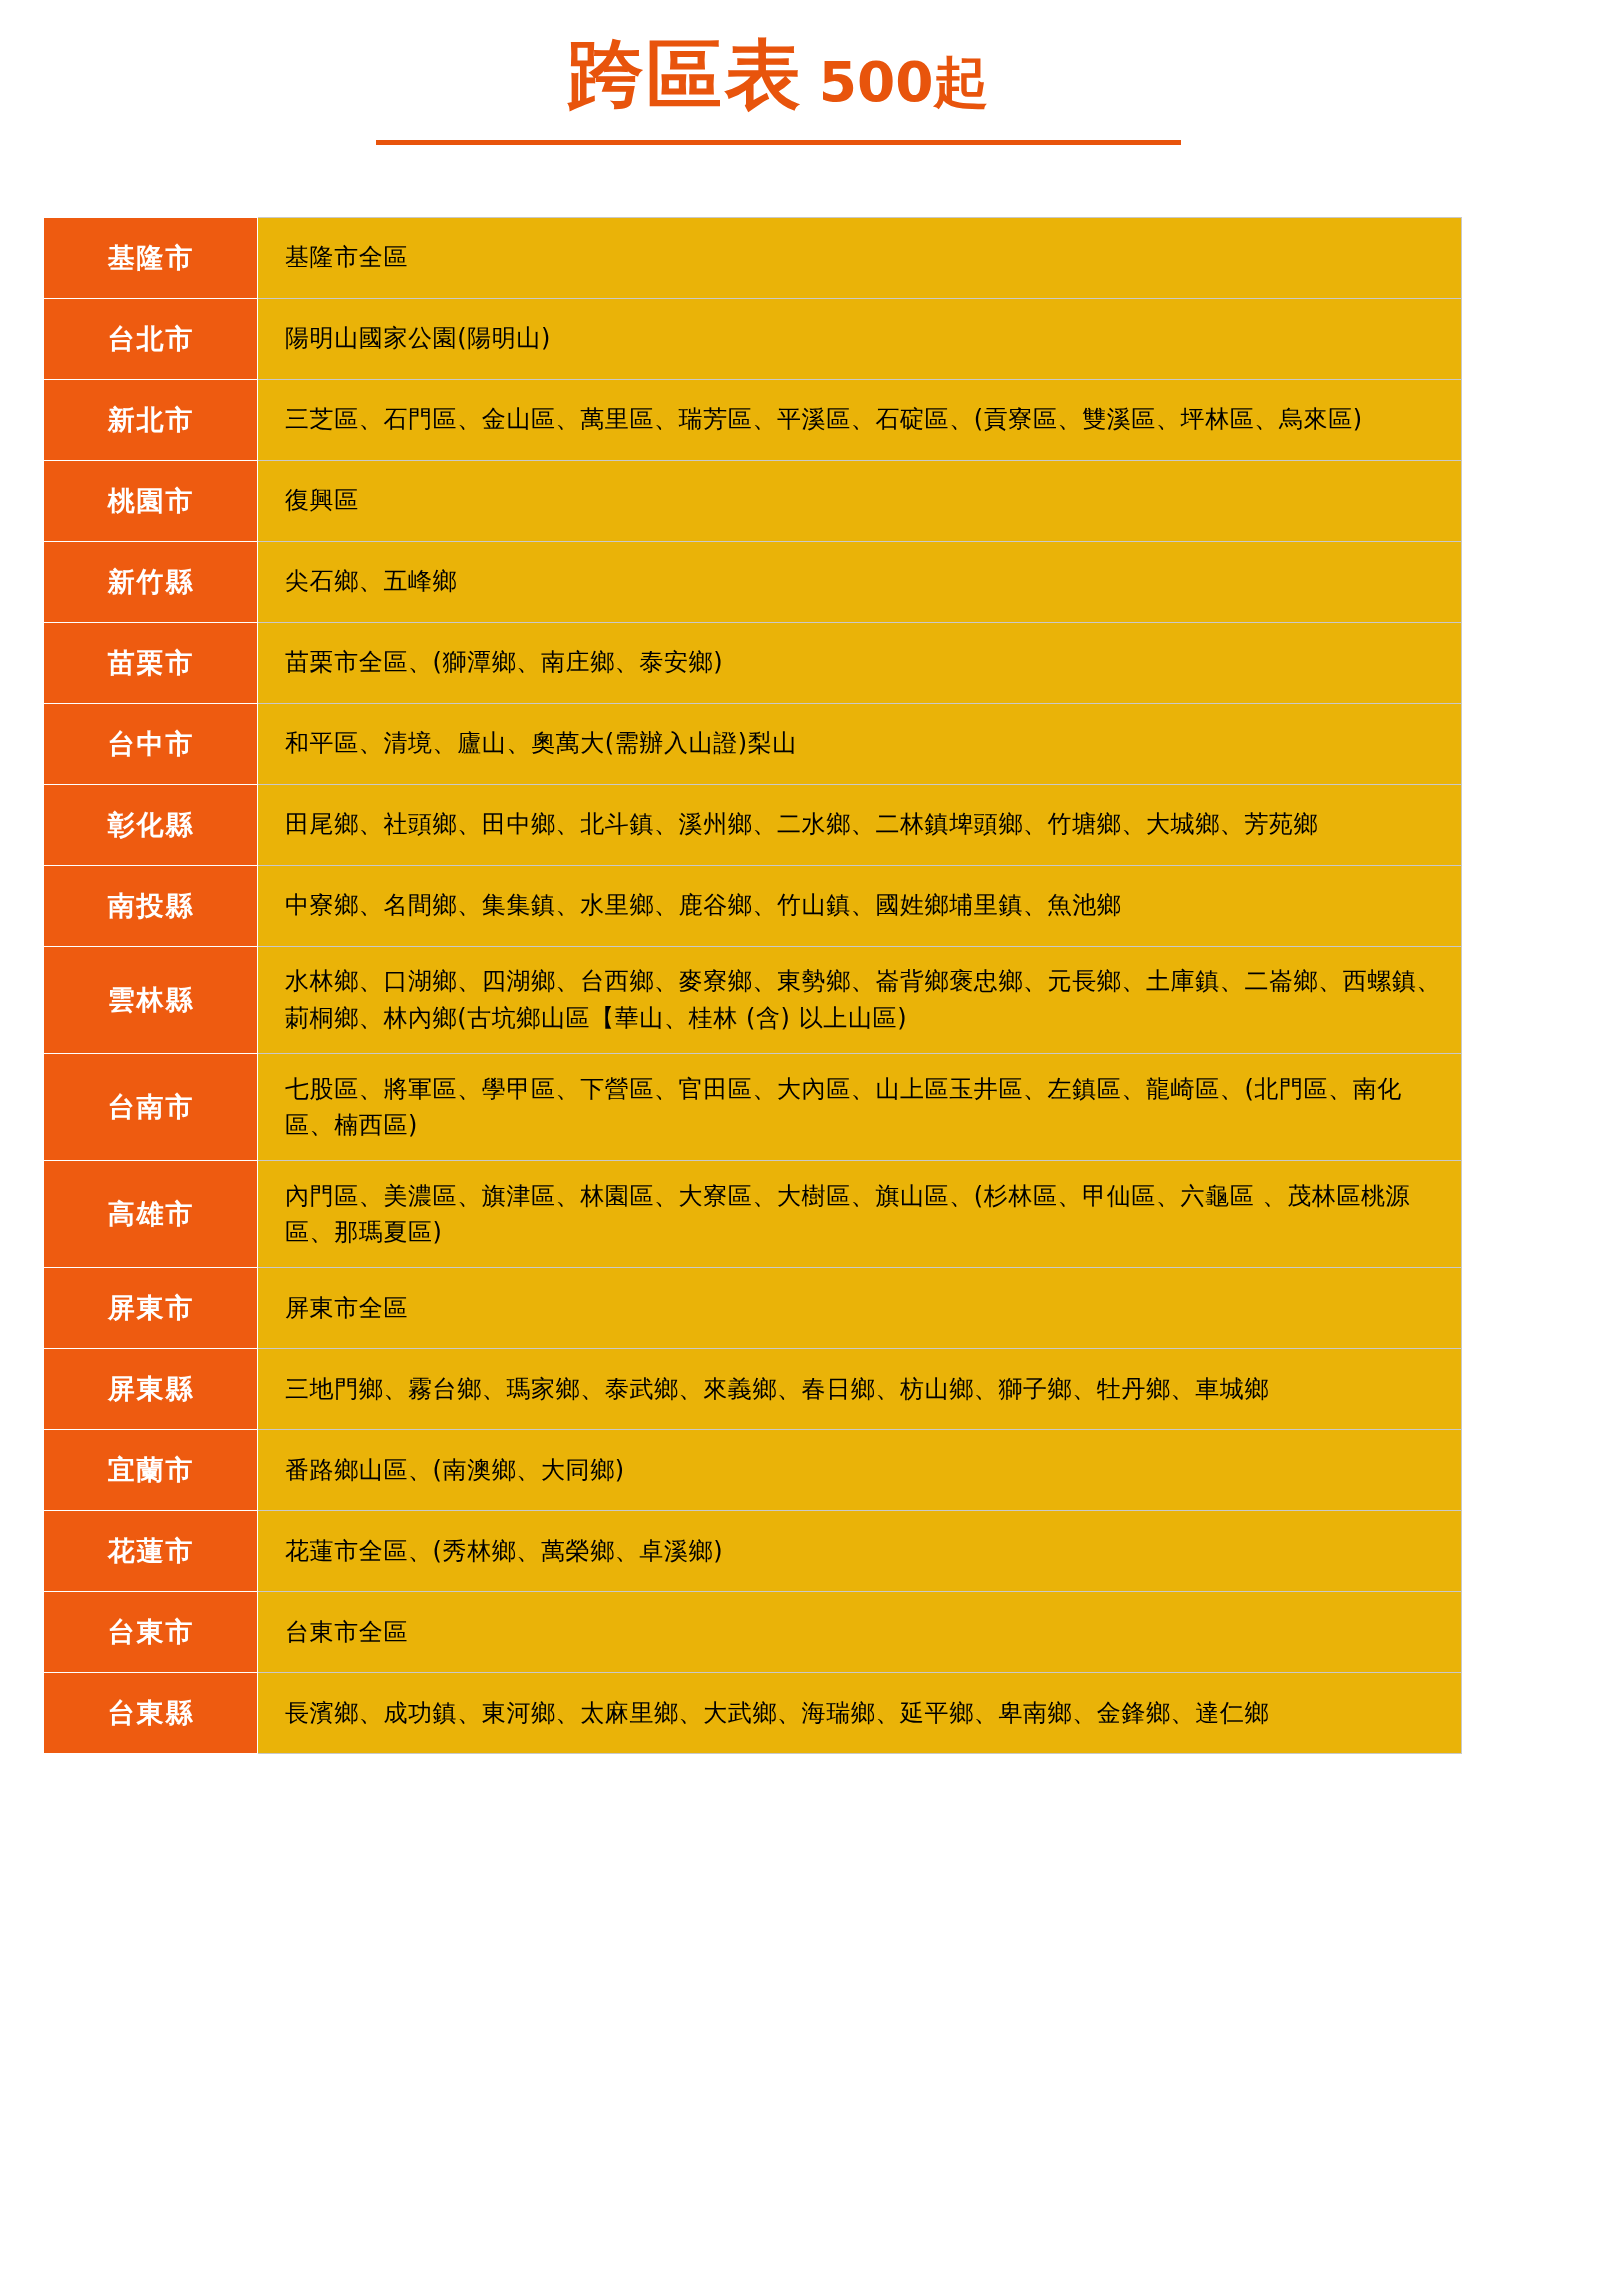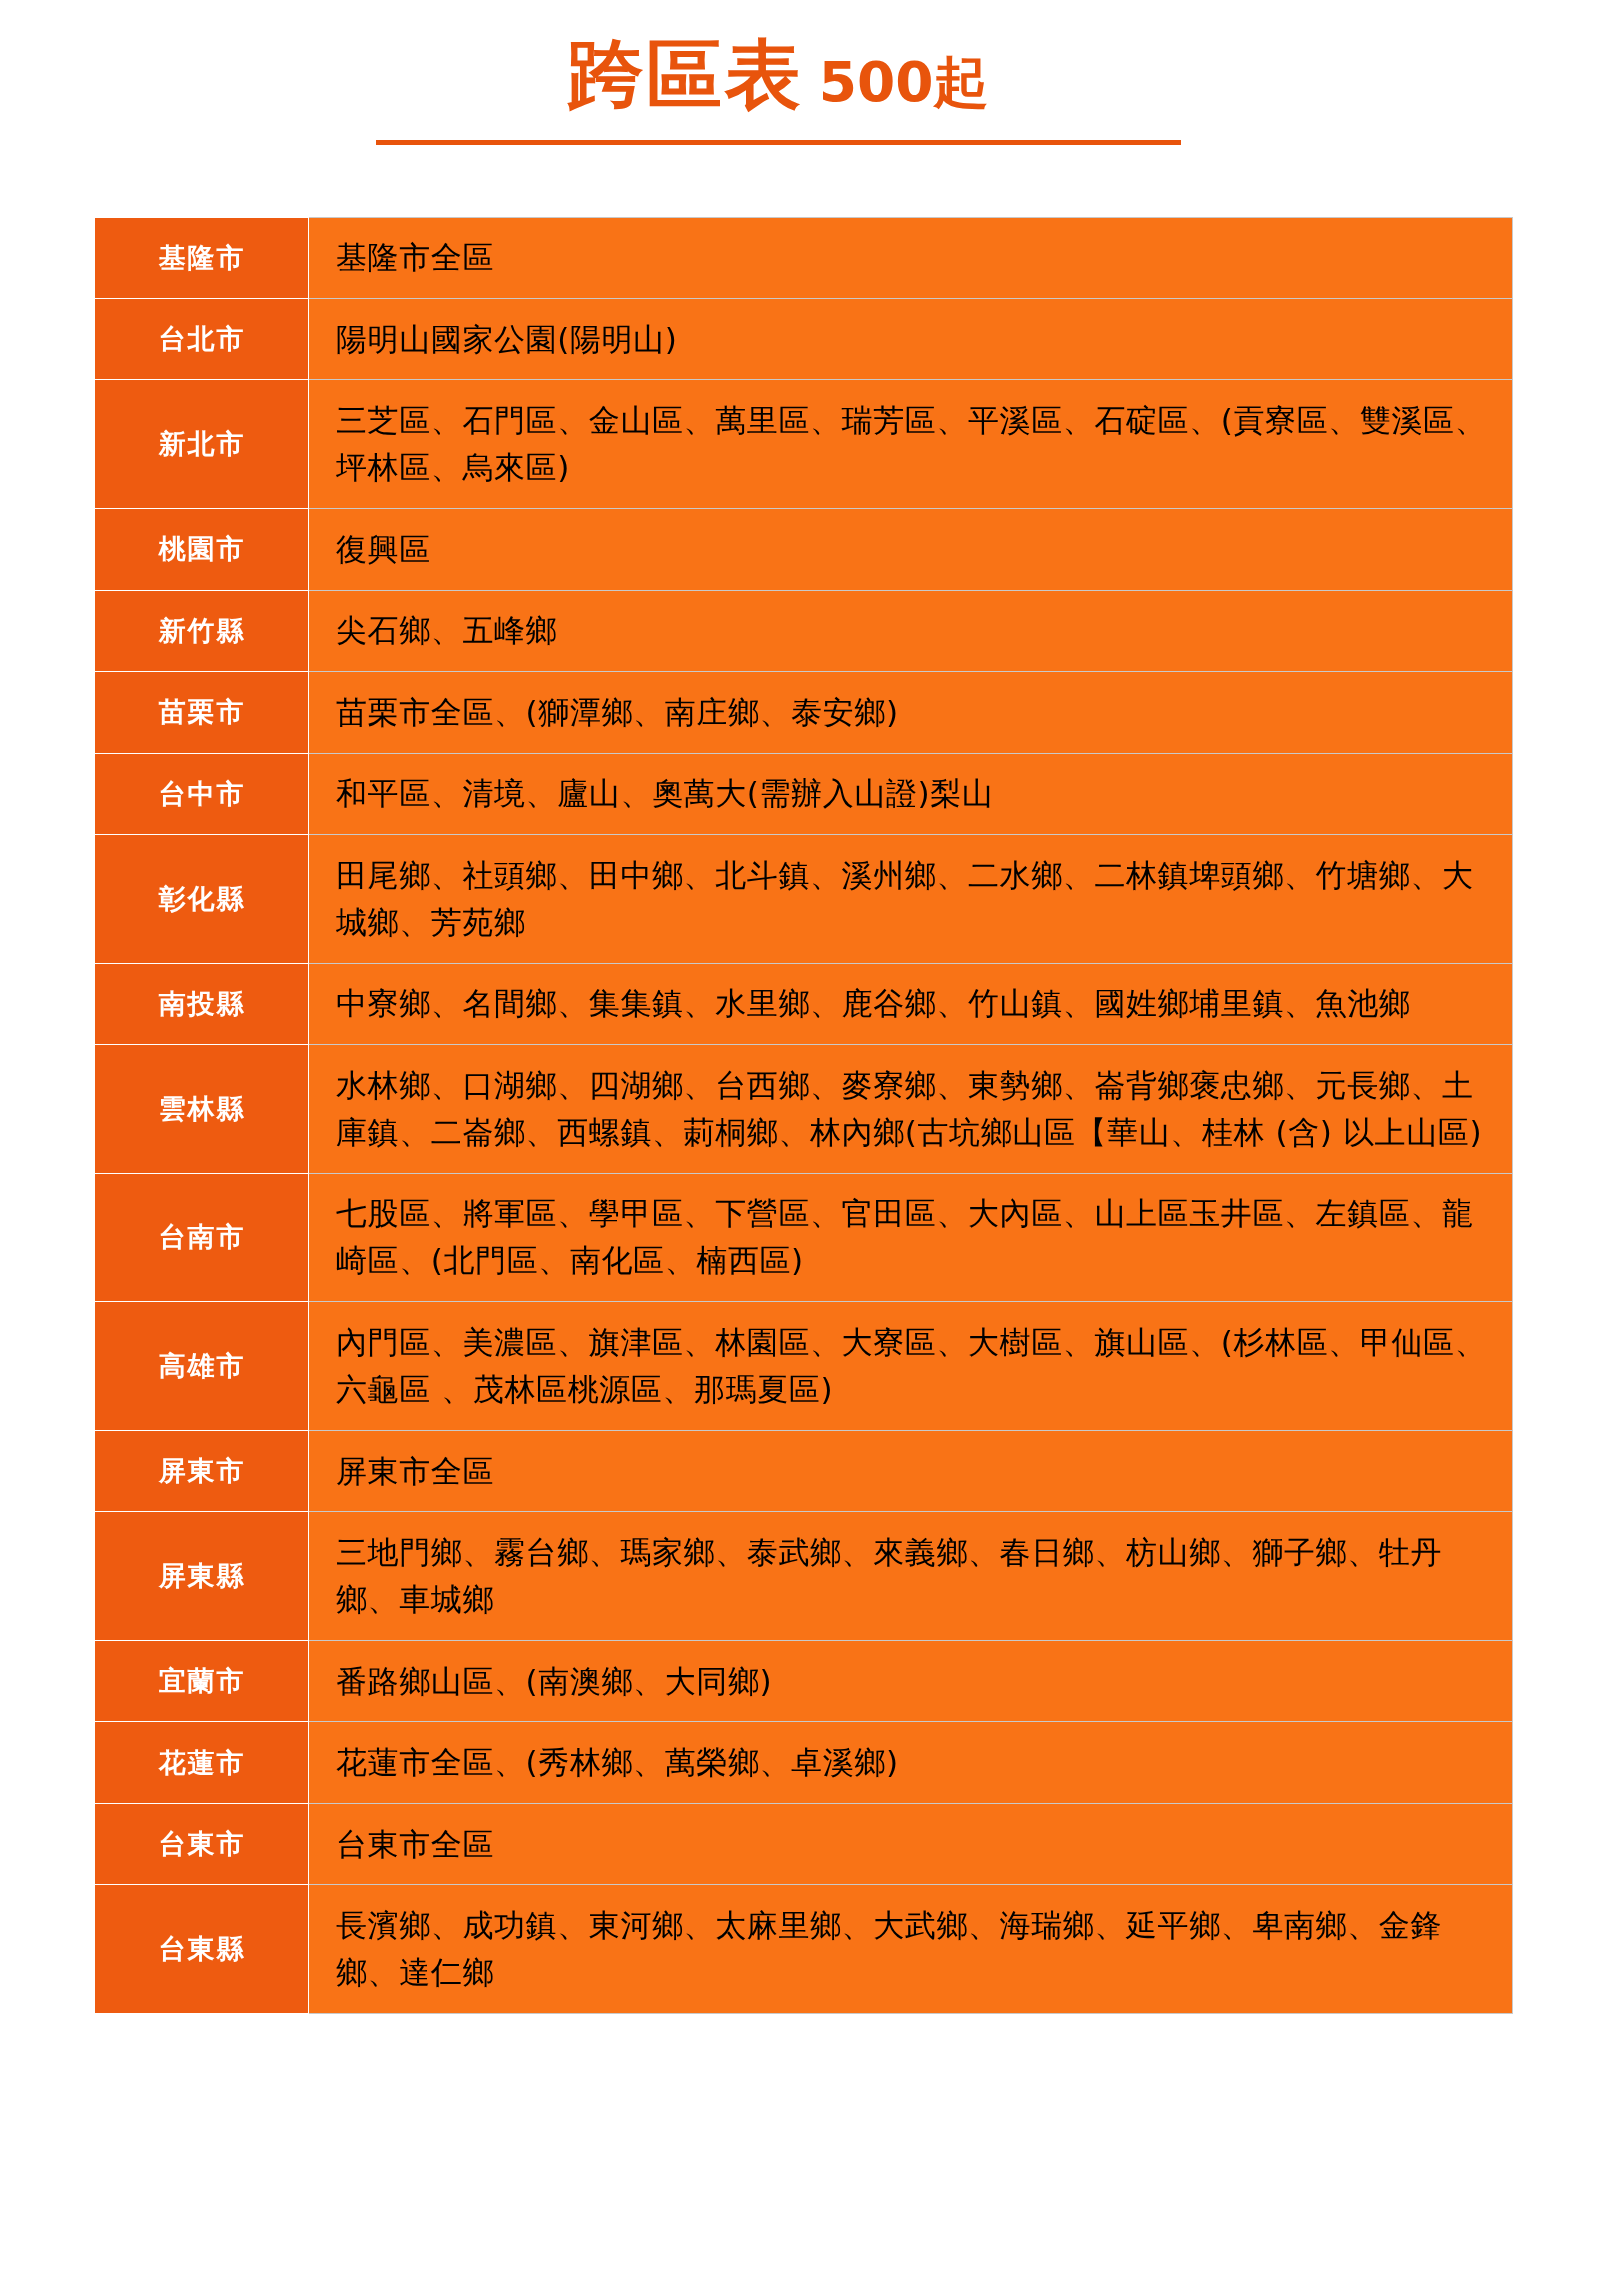--- a/index.html
+++ b/index.html
@@ -48,21 +48,21 @@
   .title-rule {
     width: 805px;
     height: 4.5px;
     background: #E8540C;
     margin: 27px auto 0 auto;
   }
 
   
   .table-wrap {
     margin: 72px 0 0 0;
-    padding: 0 95px;
+    padding: 0 44px;
     box-sizing: border-box;
   }
   table.zone-table {
     width: 1418px;
     border-collapse: collapse;
     table-layout: fixed;
   }
   table.zone-table tr {
     
   }
@@ -73,23 +73,23 @@
     font-size: 27px;
     font-weight: bold;
     text-align: center;
     vertical-align: middle;
     border: 1.9px solid #ffffff;
     border-left: 1.9px solid #EE5B10;
     letter-spacing: 1.9px;
     padding: 0;
   }
   td.detail-cell {
-    background: #f97316;
+    background: #eab308;
     color: #000000;
-    font-size: 31px;
+    font-size: 24px;
     line-height: 1.52;
     text-align: left;
     vertical-align: middle;
     border: 1.9px solid #C9C9C9;
     border-left: none;
     padding: 16.7px 11.6px 16.7px 27px;
     letter-spacing: 0.6px;
   }
   .cell-inner {
     display: block;

